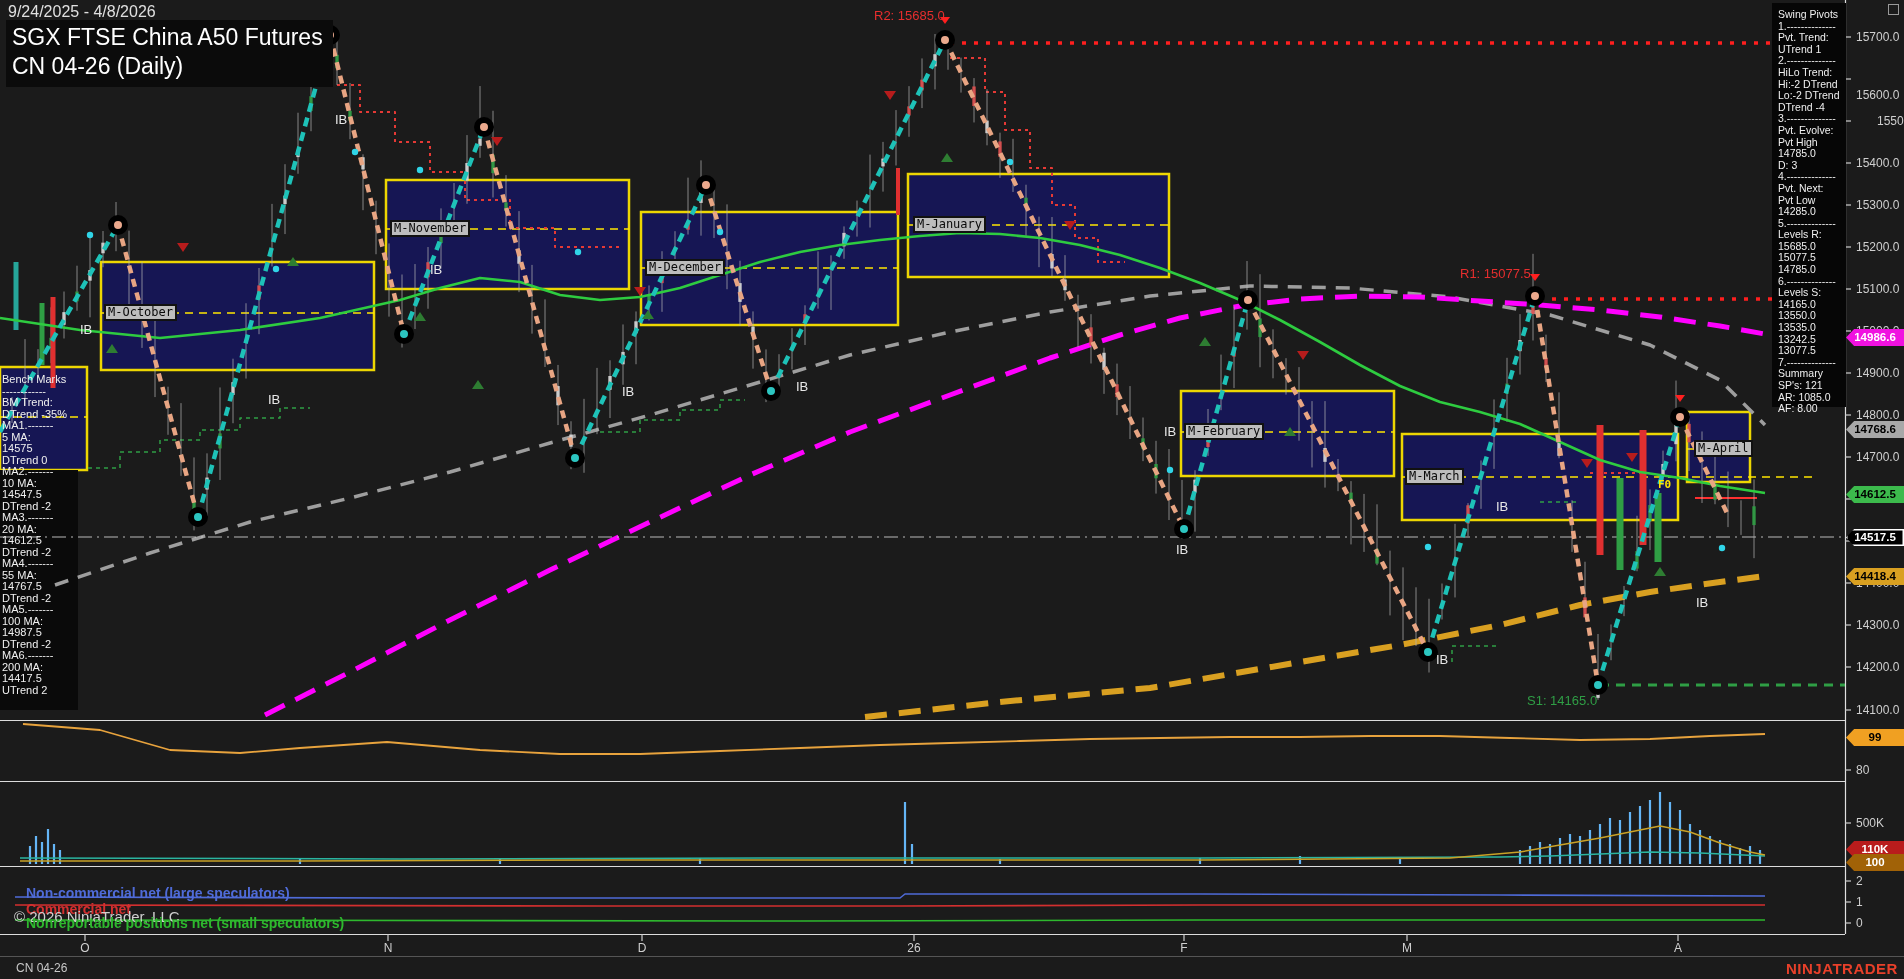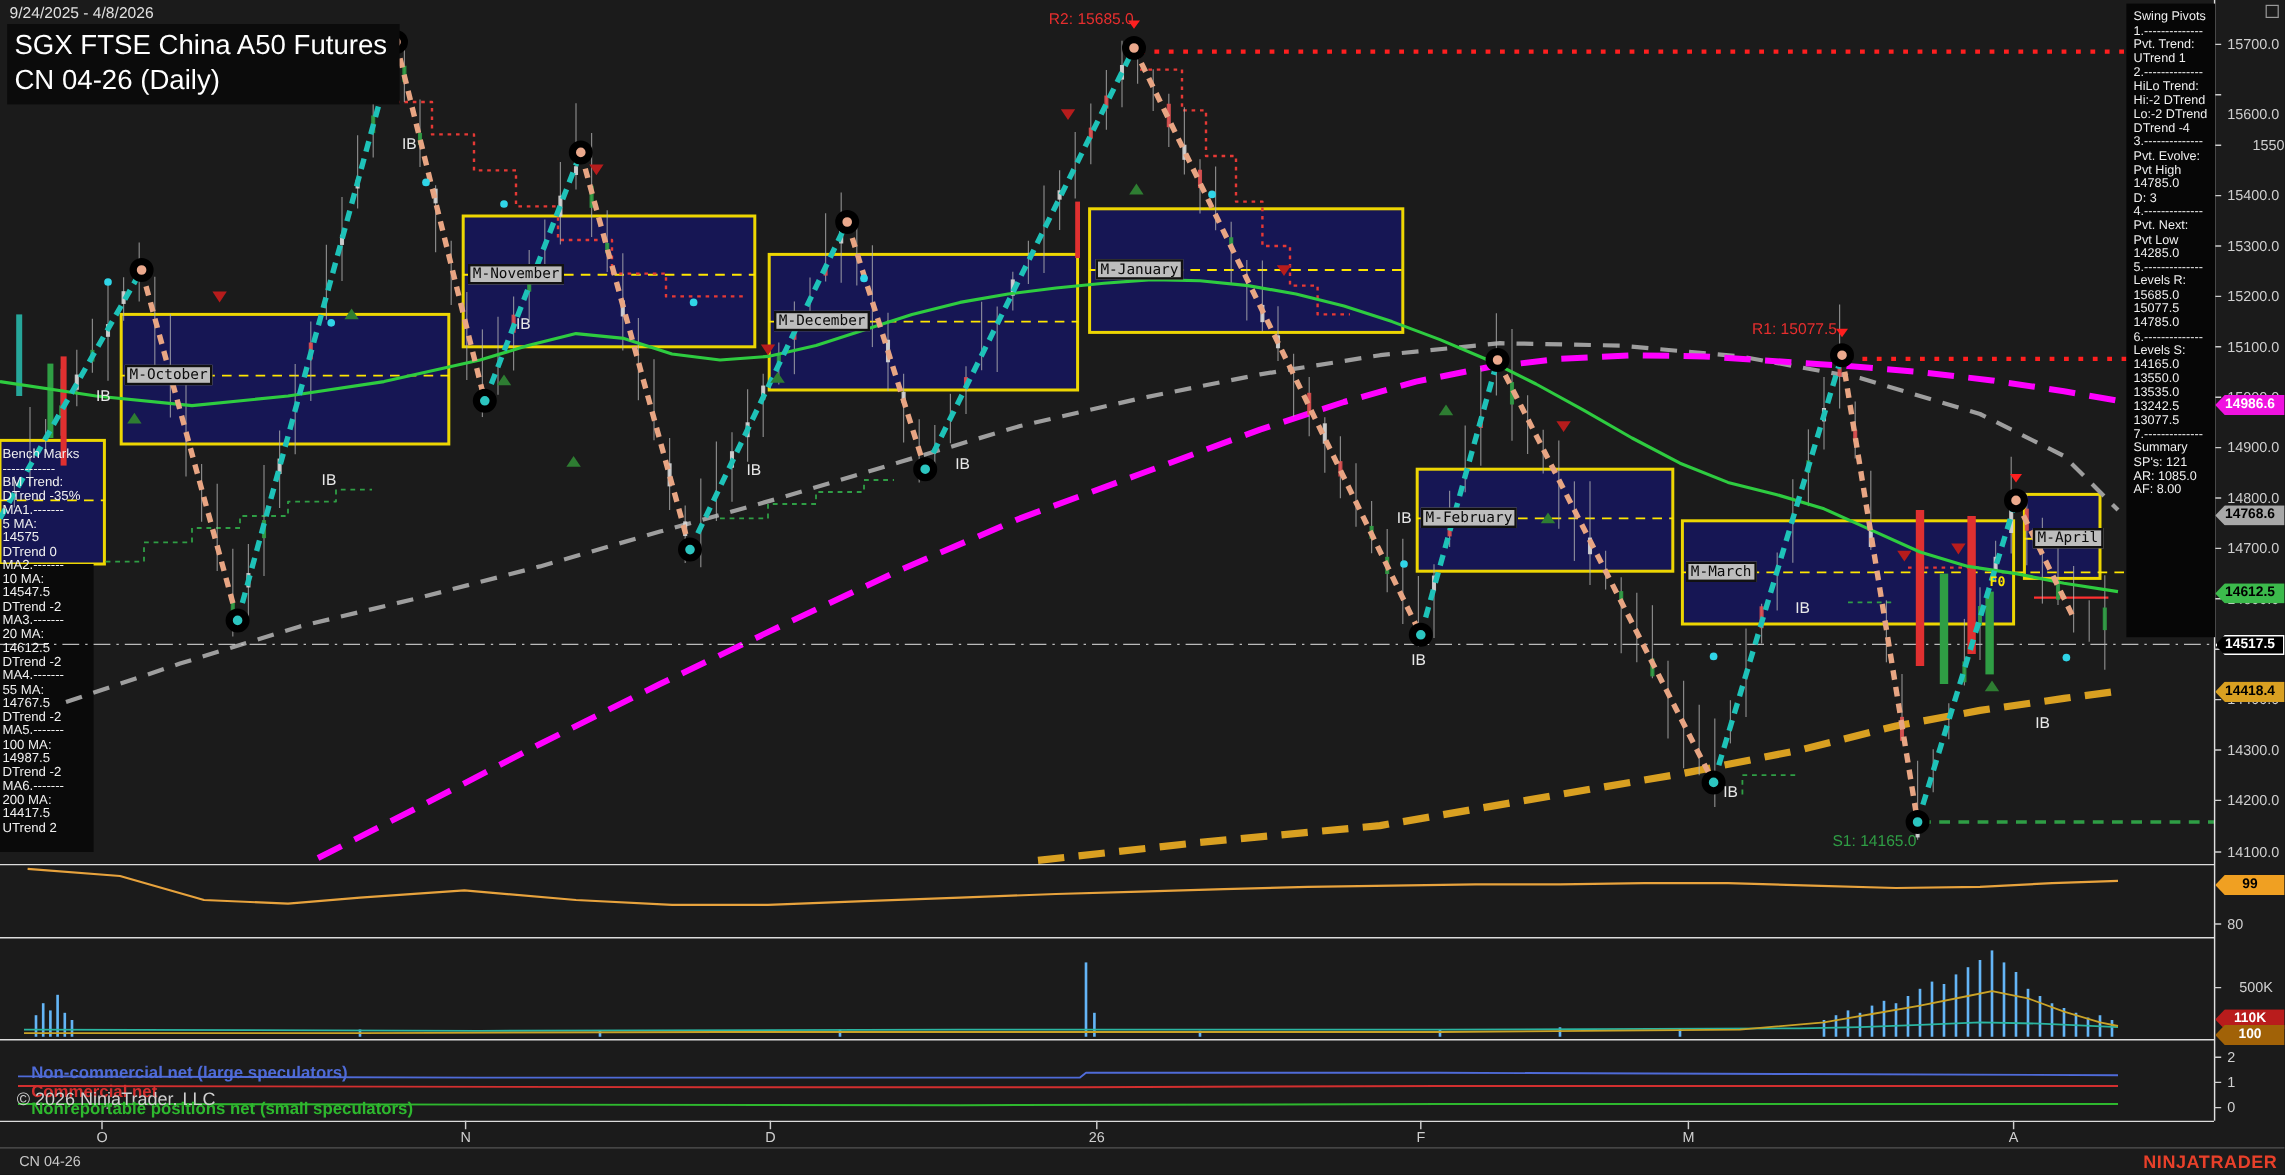--- a/index.html
+++ b/index.html
@@ -1,24 +1,24 @@
 <!DOCTYPE html>
 <html><head>
 <meta charset="utf-8">
 <style>
   html,body{margin:0;padding:0;background:#141414;}
   #app{position:relative;width:1904px;height:979px;background:#1b1b1b;overflow:hidden;
        font-family:"Liberation Sans",sans-serif;color:#ddd;}
   #chart-svg{position:absolute;left:0;top:0;z-index:1;}
   .ov{position:absolute;z-index:3;}
-  #date-range{left:8px;top:3px;font-size:13px;color:#e0e0e0;}
+  #date-range{left:8px;top:3px;font-size:16px;color:#e0e0e0;}
   #title-chip{left:6px;top:20px;background:#0b0b0b;padding:3px 10px 6px 6px;color:#fff;
               font-size:23px;line-height:29px;}
   #bench-panel{left:2px;top:374px;width:76px;font-size:11px;line-height:11.5px;color:#f0f0f0;}
-  #swing-panel{left:1772px;top:3px;width:74px;height:528px;background:#060606;padding:6px 0 0 6px;
+  #swing-panel{left:1772px;top:3px;width:74px;height:404px;background:#060606;padding:6px 0 0 6px;
                font-size:10.5px;line-height:11.6px;color:#f0f0f0;box-sizing:border-box;}
   .lvl-label{font-size:13px;}
   #r2-label,#r1-label{color:#e62e2e;}
   #s1-label{color:#2f9e45;}
   .month-chip{position:absolute;z-index:3;background:#bdbdbd;color:#0a0a0a;border:2px solid #111;
               font-family:"DejaVu Sans Mono",monospace;font-size:12px;line-height:13px;padding:0 2px;}
   .ib-label{position:absolute;z-index:2;color:#e8e8e8;font-size:13px;}
   .tick-label{position:absolute;z-index:2;left:1856px;width:48px;font-size:12px;color:#cfcfcf;}
   .x-label{position:absolute;z-index:2;top:941px;width:30px;text-align:center;font-size:12px;color:#cfcfcf;}
   .price-tag{position:absolute;z-index:4;left:1846px;width:58px;height:17px;line-height:17px;
@@ -542,21 +542,21 @@
       <div class="tick-label" style="top:366px;">14900.0</div>
       <div class="tick-label" style="top:408px;">14800.0</div>
       <div class="tick-label" style="top:450px;">14700.0</div>
       <div class="tick-label" style="top:492px;">14600.0</div>
       <div class="tick-label" style="top:534px;">14500.0</div>
       <div class="tick-label" style="top:576px;">14400.0</div>
       <div class="tick-label" style="top:618px;">14300.0</div>
       <div class="tick-label" style="top:660px;">14200.0</div>
       <div class="tick-label" style="top:703px;">14100.0</div>
       <div class="tick-label" style="top:763px;">80</div>
-      <div class="tick-label" style="top:816px;text-align:center;">500K</div>
+      <div class="tick-label" style="top:816px;">500K</div>
       <div class="tick-label" style="top:874px;">2</div>
       <div class="tick-label" style="top:895px;">1</div>
       <div class="tick-label" style="top:916px;">0</div>
       <div class="price-tag" style="top:329px;background:#f012e0;color:#ffffff;">14986.6</div>
       <div class="price-tag" style="top:421px;background:#a8a8a8;color:#000000;">14768.6</div>
       <div class="price-tag" style="top:486px;background:#3cba4c;color:#000000;">14612.5</div>
       <div class="price-tag" style="top: 529px; background: rgb(0, 0, 0); color: rgb(255, 255, 255); box-shadow: rgb(255, 255, 255) 0px 0px 0px 1.5px inset;">14517.5</div>
       <div class="price-tag" style="top:568px;background:#d9a021;color:#000000;">14418.4</div>
       <div class="price-tag" style="top:729px;background:#f0a022;color:#000000;">99</div>
       <div class="price-tag" style="top:841px;background:#b91c1c;color:#ffffff;">110K</div>

